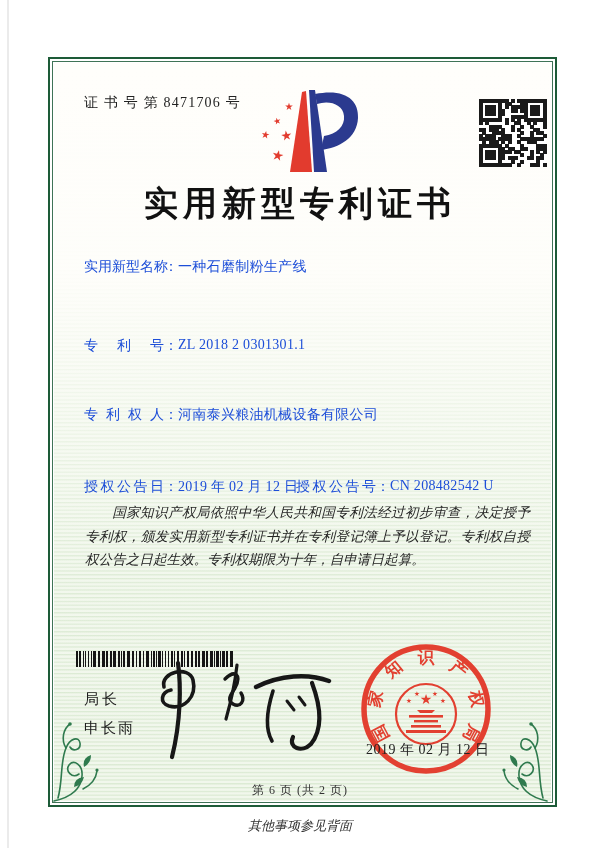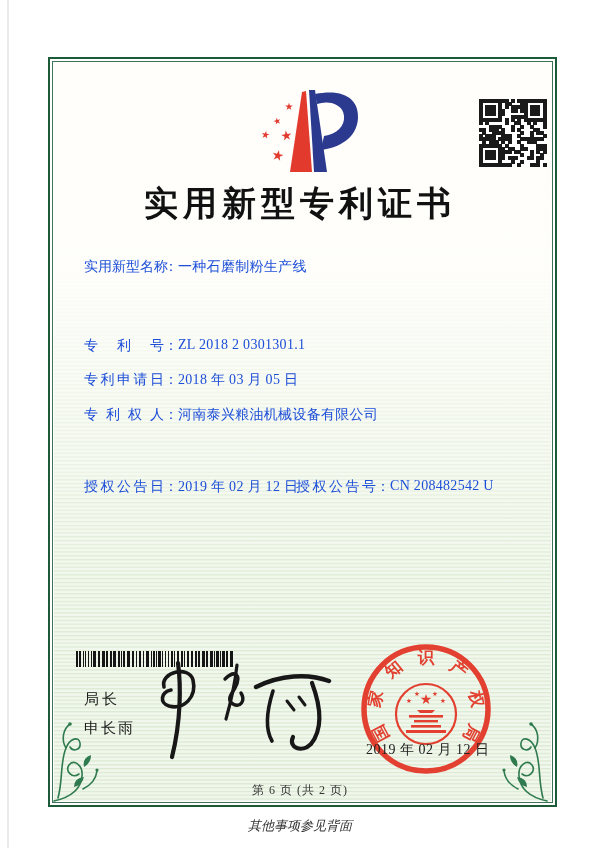--- a/index.html
+++ b/index.html
@@ -39,20 +39,21 @@
 </head>
 <body>
 
 <div class="stage">
   <div class="paper-edge"></div>
 
   <div class="frame">
     <div class="guilloche"></div>
   </div>
 
+  <div class="abs cert-no">证 书 号 第 8471706 号</div>
 
   <svg class="abs" style="left:253px;top:88px" width="110" height="88" viewBox="0 0 110 88">
     <text x="36" y="22" font-size="10" fill="#e23b2e" text-anchor="middle">★</text>
     <text x="25" y="36" font-size="9" fill="#e23b2e" text-anchor="middle" transform="rotate(-14 25 36)">★</text>
     <text x="12" y="50" font-size="10" fill="#e23b2e" text-anchor="middle" transform="rotate(10 12 50)">★</text>
     <text x="34" y="52" font-size="13" fill="#e23b2e" text-anchor="middle" transform="rotate(-8 34 52)">★</text>
     <text x="24" y="72" font-size="14" fill="#e23b2e" text-anchor="middle" transform="rotate(12 24 72)">★</text>
     <polygon points="49,4 53,3 59,84 37,84" fill="#e23b2e"></polygon>
     <polygon points="56,2 62,2 74,84 61,84" fill="#2b3a8f"></polygon>
     <path d="M62,6 C92,0 106,12 105,30 C104,50 86,60 68,62 L71,48 C84,46 92,38 91,28 C90,16 76,12 64,16 Z" fill="#2b3a8f"></path>
@@ -301,34 +302,32 @@
     </div>
 
   <div class="abs title">实用新型专利证书</div>
 
   <div class="row" style="top:258px">
     <span class="flabel">实用新型名称</span><span class="colon">：</span><span class="fvalue">一种石磨制粉生产线</span>
   </div>
   <div class="row" style="top:337px">
     <span class="flabel">专利号</span><span class="colon">：</span><span class="fvalue">ZL 2018 2 0301301.1</span>
   </div>
-  <div class="row" style="top:371px">
-    <span class="flabel">专利申请日</span><span class="colon">：</span><span class="fvalue">2018 年 03 月 05 日</span>
-  </div>
   <div class="row" style="top:406px">
     <span class="flabel">专利权人</span><span class="colon">：</span><span class="fvalue">河南泰兴粮油机械设备有限公司</span>
   </div>
   <div class="row" style="top:478px">
     <span class="flabel">授权公告日</span><span class="colon">：</span><span class="fvalue">2019 年 02 月 12 日</span>
     <span class="pair2">
       <span class="flabel">授权公告号</span><span class="colon">：</span><span class="fvalue">CN 208482542 U</span>
     </span>
   </div>
 
   <div class="abs bodytext">
+    <p>国家知识产权局依照中华人民共和国专利法经过初步审查，决定授予专利权，颁发实用新型专利证书并在专利登记簿上予以登记。专利权自授权公告之日起生效。专利权期限为十年，自申请日起算。</p>
   </div>
 
   <div id="barcode" class="abs">
       <div style="left: 0px; width: 2px;"></div>
       <div style="left: 3px; width: 2px;"></div>
       <div style="left: 7px; width: 1px;"></div>
       <div style="left: 9px; width: 1px;"></div>
       <div style="left: 12px; width: 1px;"></div>
       <div style="left: 15px; width: 1px;"></div>
       <div style="left: 17px; width: 3px;"></div>

